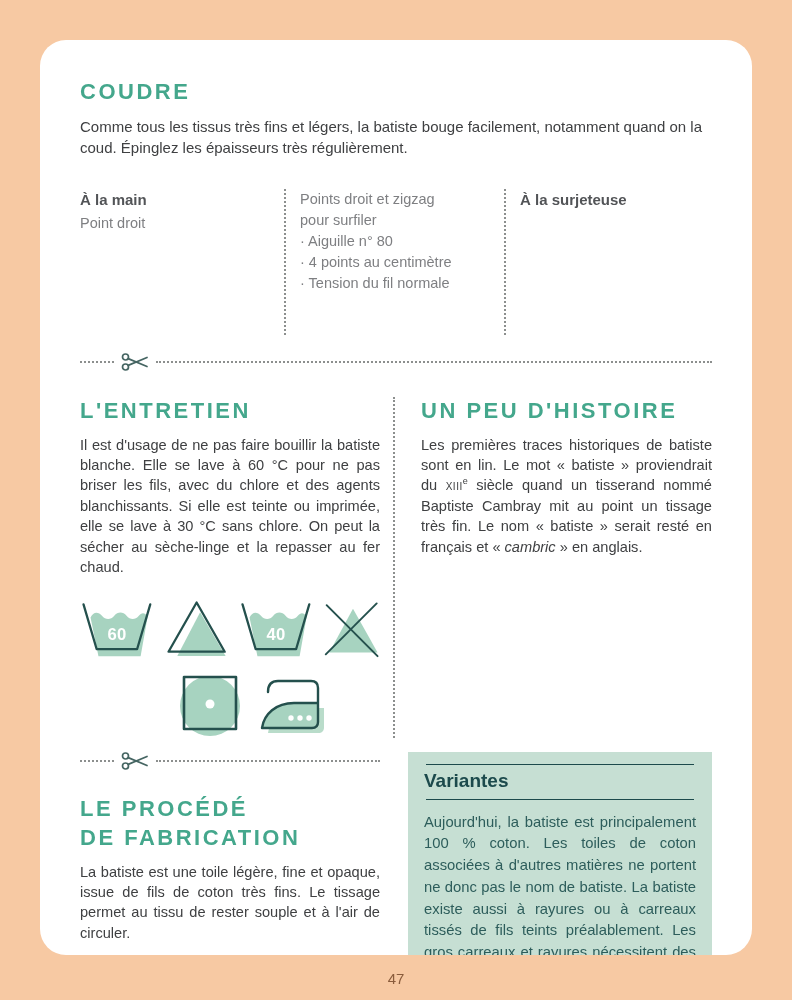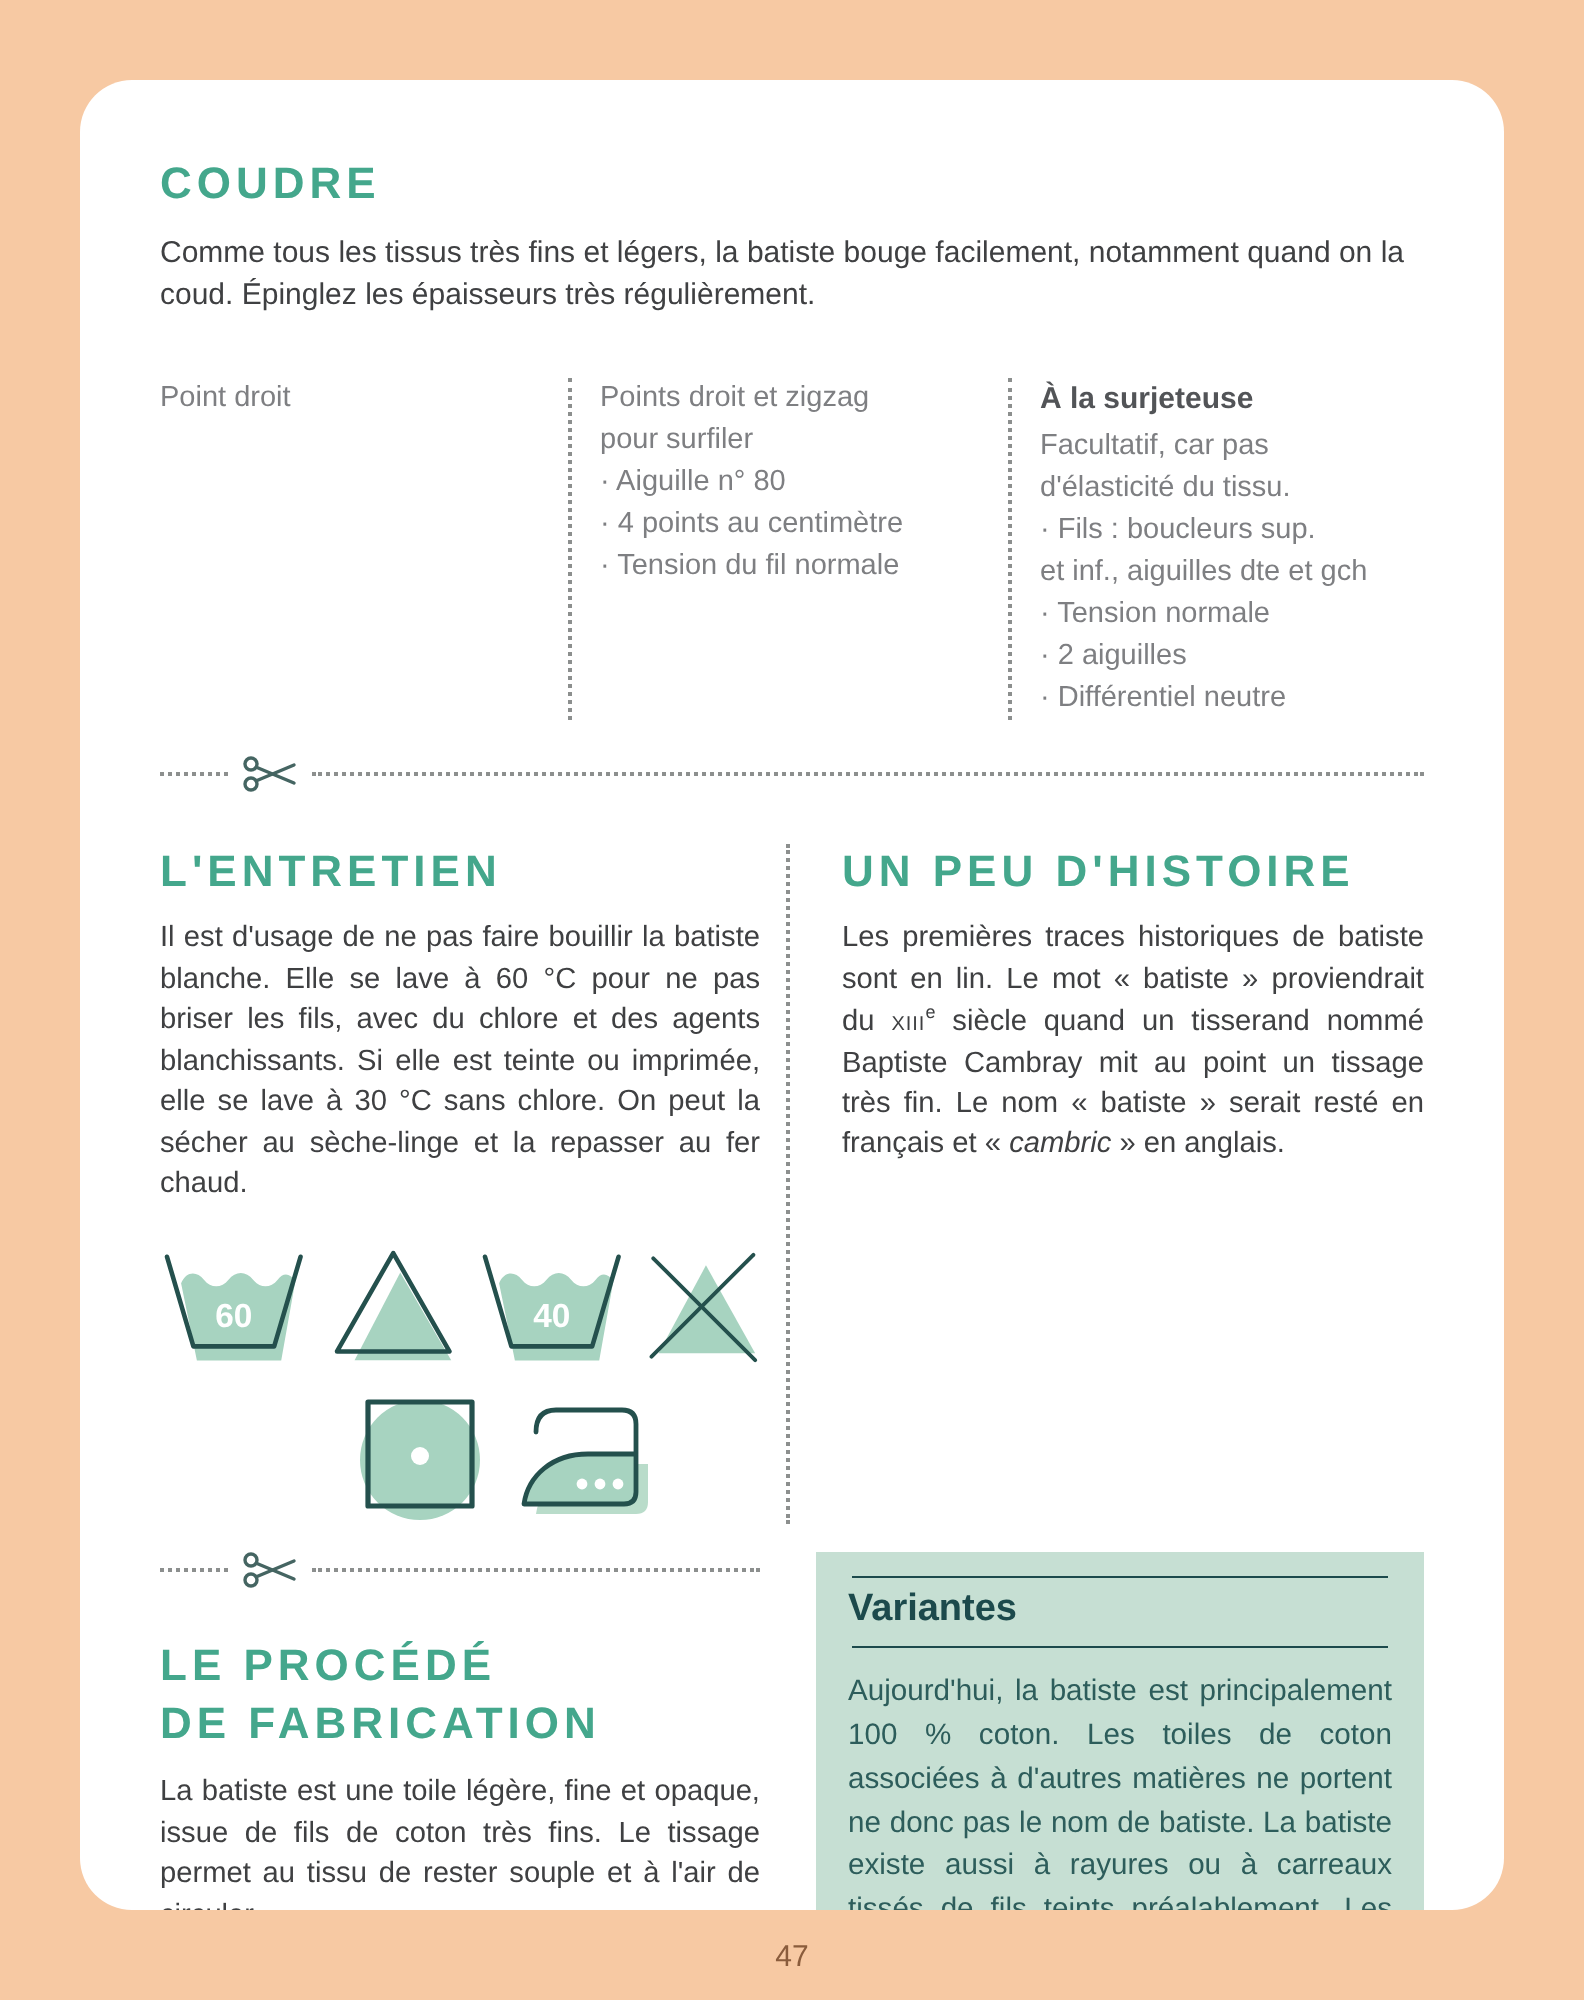--- a/index.html
+++ b/index.html
@@ -166,40 +166,34 @@
 </head>
 <body>
 
 <div class="card">
 
   <section>
     <h1 class="section-title">COUDRE</h1>
     <p class="intro">Comme tous les tissus très fins et légers, la batiste bouge facilement, notamment quand on la coud. Épinglez les épaisseurs très régulièrement.</p>
     <div class="cols3">
       <div class="col c1">
+        <div class="col-title">À la main</div>
         <div class="col-lines">Point droit</div>
       </div>
       <div class="vdiv"></div>
       <div class="col c2">
         <div class="col-lines">Points droit et zigzag
 pour surfiler
 · Aiguille n° 80
 · 4 points au centimètre
 · Tension du fil normale</div>
       </div>
       <div class="vdiv"></div>
       <div class="col c3">
         <div class="col-title">À la surjeteuse</div>
-        <div class="col-lines">Facultatif, car pas
-d'élasticité du tissu.
-· Fils : boucleurs sup.
-et inf., aiguilles dte et gch
-· Tension normale
-· 2 aiguilles
-· Différentiel neutre</div>
       </div>
     </div>
   </section>
 
   <div class="cut-line">
     <div class="seg lead"></div>
     <svg width="30" height="24" viewBox="0 0 30 24">
       <circle class="scissor-stroke" cx="5.5" cy="7" r="3"></circle>
       <circle class="scissor-stroke" cx="5.5" cy="17" r="3"></circle>
       <path class="scissor-stroke" d="M8.2,8.6 L27,16.5"></path>

